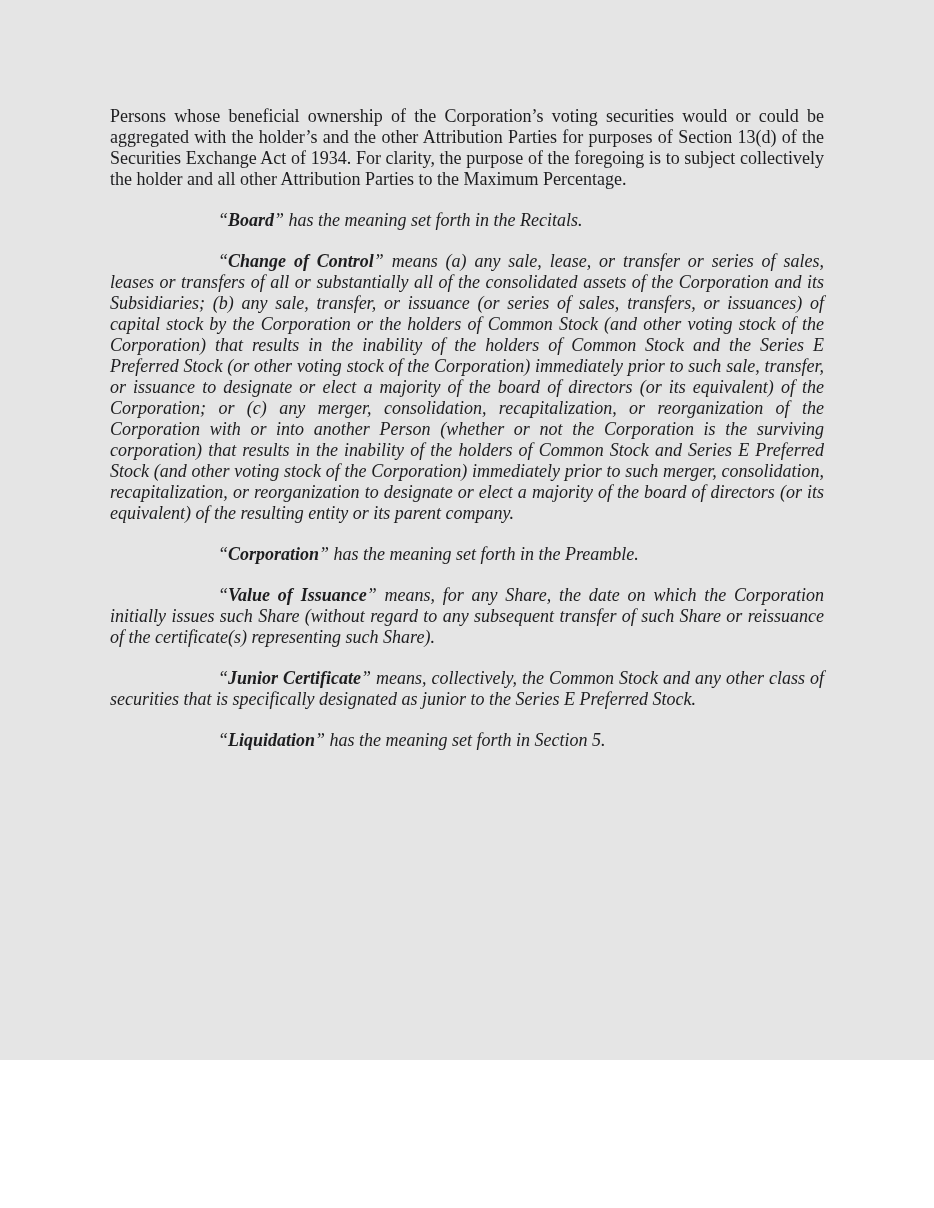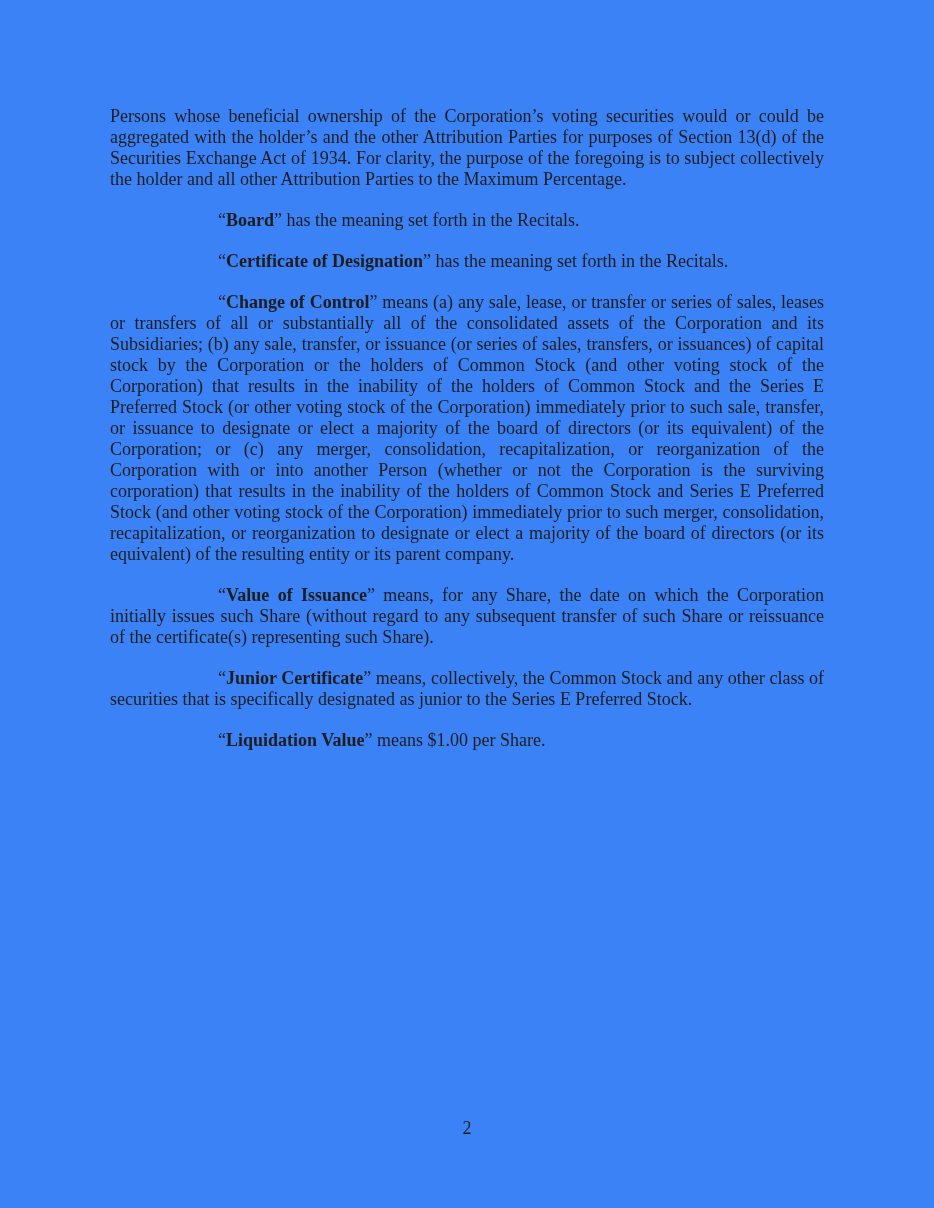--- a/index.html
+++ b/index.html
@@ -3,41 +3,42 @@
 <meta charset="utf-8">
 <style>
   html, body {
     margin: 0;
     padding: 0;
     background: #ffffff;
   }
   .page {
     position: relative;
     width: 934px;
-    height: 1208px;
-    background: #3b82f6;
+    height: 1060px;
+    background: #e5e5e5;
     font-family: "Liberation Serif", serif;
     color: #1d1d1f;
     overflow: hidden;
   }
   .content {
     position: absolute;
     left: 110px;
     top: 106px;
     width: 714px;
   }
   .para {
     margin: 0 0 20px 0;
     font-size: 18px;
     line-height: 21px;
     text-align: justify;
     text-justify: inter-word;
   }
   .para.def {
     text-indent: 108px;
+    font-style: italic;
   }
   .term {
     font-weight: bold;
   }
   .page-number {
     position: absolute;
     top: 1118px;
     left: 0;
     width: 934px;
     text-align: center;
@@ -49,33 +50,33 @@
 </head>
 <body>
 
 <div class="page">
   <main class="content">
 
     <p class="para lead"><span>Persons whose beneficial ownership of the Corporation’s voting securities would or could be aggregated with the holder’s and the other Attribution Parties for purposes of Section 13(d) of the Securities Exchange Act of 1934. For clarity, the purpose of the foregoing is to subject collectively the holder and all other Attribution Parties to the Maximum Percentage.</span></p>
 
     <p class="para def"><span class="q">“</span><span class="term">Board</span><span>” has the meaning set forth in the Recitals.</span></p>
 
-    <p class="para def"><span class="q">“</span><span class="term">Certificate of Designation</span><span>” has the meaning set forth in the Recitals.</span></p>
 
 
     <p class="para def"><span class="q">“</span><span class="term">Change of Control</span><span>” means (a) any sale, lease, or transfer or series of sales, leases or transfers of all or substantially all of the consolidated assets of the Corporation and its Subsidiaries; (b) any sale, transfer, or issuance (or series of sales, transfers, or issuances) of capital stock by the Corporation or the holders of Common Stock (and other voting stock of the Corporation) that results in the inability of the holders of Common Stock and the Series E Preferred Stock (or other voting stock of the Corporation) immediately prior to such sale, transfer, or issuance to designate or elect a majority of the board of directors (or its equivalent) of the Corporation; or (c) any merger, consolidation, recapitalization, or reorganization of the Corporation with or into another Person (whether or not the Corporation is the surviving corporation) that results in the inability of the holders of Common Stock and Series E Preferred Stock (and other voting stock of the Corporation) immediately prior to such merger, consolidation, recapitalization, or reorganization to designate or elect a majority of the board of directors (or its equivalent) of the resulting entity or its parent company.</span></p>
 
 
 
+    <p class="para def"><span class="q">“</span><span class="term">Corporation</span><span>” has the meaning set forth in the Preamble.</span></p>
 
     <p class="para def"><span class="q">“</span><span class="term">Value of Issuance</span><span>” means, for any Share, the date on which the Corporation initially issues such Share (without regard to any subsequent transfer of such Share or reissuance of the certificate(s) representing such Share).</span></p>
 
 
 
     <p class="para def"><span class="q">“</span><span class="term">Junior Certificate</span><span>” means, collectively, the Common Stock and any other class of securities that is specifically designated as junior to the Series E Preferred Stock.</span></p>
 
+    <p class="para def"><span class="q">“</span><span class="term">Liquidation</span><span>” has the meaning set forth in Section 5.</span></p>
 
-    <p class="para def"><span class="q">“</span><span class="term">Liquidation Value</span><span>” means $1.00 per Share.</span></p>
 
   </main>
 
   <footer class="page-number">2</footer>
 </div>
 
 </body></html>

